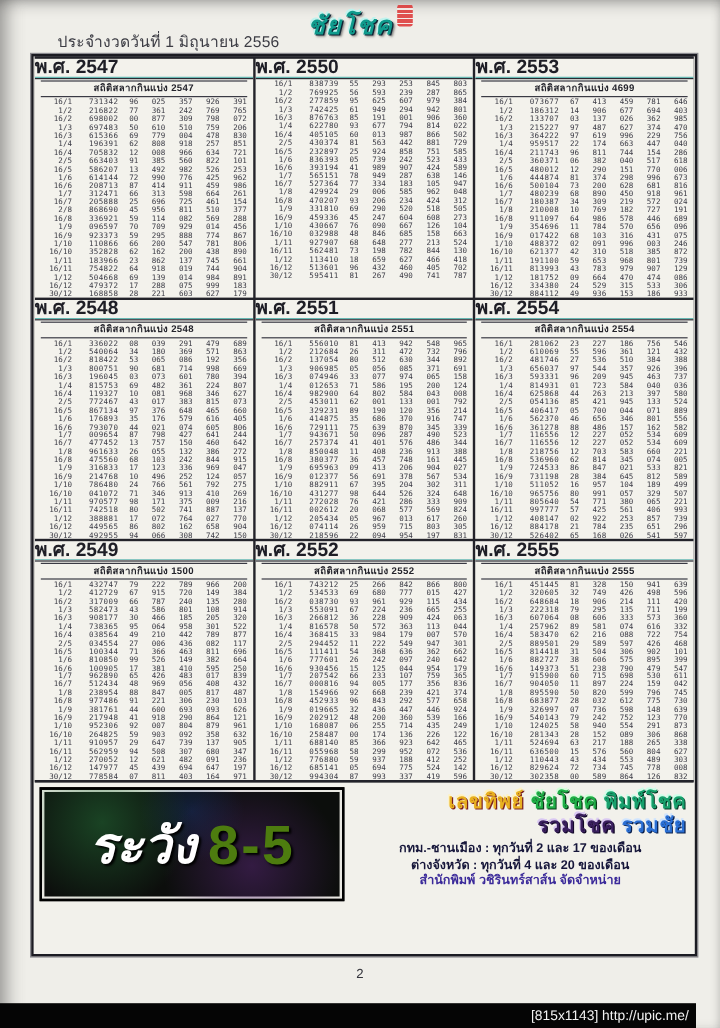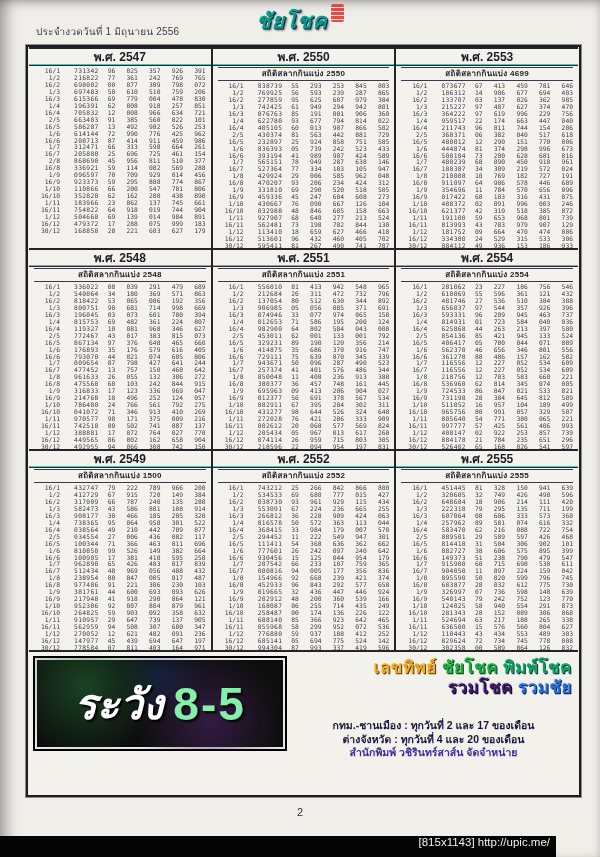--- a/index.html
+++ b/index.html
@@ -1,89 +1,90 @@
 <!DOCTYPE html>
 <html><head>
 <meta charset="utf-8">
 <style>
   html,body{margin:0;padding:0;}
   body{width:600px;height:857px;background:#b9b7b3;font-family:"Liberation Sans",sans-serif;overflow:hidden;}
   .page{position:relative;width:600px;height:857px;background:#efeee9;
         box-shadow:inset 14px 0 14px -8px rgba(60,60,60,.45), inset 0 10px 12px -8px rgba(60,60,60,.4), inset -4px 0 8px -4px rgba(60,60,60,.25);}
   
-  .issue-date{position:absolute;left:36px;top:24px;font-size:10px;color:#3c3c44;letter-spacing:.2px;}
+  .issue-date{position:absolute;left:48px;top:24px;font-size:13px;color:#3c3c44;letter-spacing:.2px;}
   .logo{position:absolute;left:0;right:0;top:4px;text-align:center;}
   .logo-text{display:inline-block;font-size:21px;font-weight:bold;font-style:italic;color:#0f9a8c;
              text-shadow:1px 1px 0 #123, -1px -1px 0 #bff3ee, 2px 2px 2px rgba(0,0,0,.5);letter-spacing:1px;}
   .logo-seal{display:inline-block;width:13px;height:18px;margin-left:3px;vertical-align:top;
              background:repeating-linear-gradient(#d33 0 3px,#f6e9e6 3px 4px);border-radius:2px;opacity:.85;}
   
   .frame{position:absolute;left:26px;top:45px;width:551px;height:748px;border:2.5px solid #1b1b22;background:#f2f1eb;
          box-shadow:0 0 0 1px #8b8b90;}
   .title-band{margin:5px 6px 4px 6px;height:30px;background:linear-gradient(#2a2a30,#0c0c10);border-radius:7px;
               display:flex;align-items:center;justify-content:center;border:1px solid #000;}
   .title-band span{color:#fdfdf6;font-weight:bold;font-size:18.5px;letter-spacing:1px;text-shadow:0 1px 1px #000;}
   
   .grid{margin:0 1px;display:grid;grid-template-columns:repeat(3,1fr);grid-auto-rows:199px;background:#23232a;gap:2px;
         border-top:2px solid #23232a;border-bottom:2px solid #23232a;}
   .ytable{background:#f3f2ec;overflow:hidden;}
-  .year-header{height:16px;line-height:16px;text-align:center;font-weight:bold;font-size:12px;color:#1e1e26;
+  .year-header{height:16px;line-height:16px;font-weight:bold;font-size:16px;color:#1e1e26;
                border-bottom:1.5px solid #2a2a32;box-shadow:0 -1px 0 #66b8b2 inset;}
   .subtitle{margin:1px 5px 0 5px;height:12px;line-height:12px;text-align:center;font-weight:bold;font-size:8px;color:#23232b;
             border-top:1px solid #3a3a44;border-bottom:1px solid #3a3a44;letter-spacing:.3px;}
   .rows{padding-top:2px;}
   .trow{display:flex;justify-content:space-between;padding:0 5px;line-height:6.95px;
         font-family:"DejaVu Sans Mono",monospace;font-size:6.3px;color:#3b3b45;}
   .trow span{display:inline-block;}
   .c0{width:26px;text-align:right;}
   .c1{width:38px;text-align:right;letter-spacing:.3px;}
   .c2{width:16px;text-align:right;}
   .c3,.c4,.c5,.c6{width:22px;text-align:right;}
   
   .banner{display:flex;margin:4px 5px 0 5px;height:97px;}
   .warn-box{width:250px;height:91px;background:#0c0e0c;border:2px solid #000;box-shadow:inset 0 0 0 2px #e9e8e2;
             display:flex;align-items:center;justify-content:center;gap:10px;position:relative;overflow:hidden;}
   .warn-box::before{content:"";position:absolute;inset:0;
             background:radial-gradient(circle at 20% 30%,rgba(40,120,60,.5),transparent 35%),
                        radial-gradient(circle at 70% 70%,rgba(90,40,120,.5),transparent 40%),
                        radial-gradient(circle at 50% 20%,rgba(30,60,130,.4),transparent 30%);}
   .warn-word{position:relative;color:#fff;font-size:42px;font-weight:bold;font-style:italic;text-shadow:2px 2px 2px #000;}
-  .warn-num{position:relative;color:#86efac;font-size:46px;font-weight:bold;text-shadow:2px 2px 2px #000;letter-spacing:2px;}
+  .warn-num{position:relative;color:#4d7c0f;font-size:46px;font-weight:bold;text-shadow:2px 2px 2px #000;letter-spacing:2px;}
   .banner-right{flex:1;padding:2px 2px 0 8px;text-align:center;}
   .brands1, .brands2{font-weight:bold;font-size:17px;line-height:20px;letter-spacing:.5px;text-align:right;}
   .brand-gold{color:#e8b020;text-shadow:1px 1px 0 #7a2020,-1px -1px 0 #fff2c0;}
   .brand-green{color:#1fae46;text-shadow:1px 1px 0 #083a16,-1px -1px 0 #d2ffd9;}
   .brand-teal{color:#17a06c;text-shadow:1px 1px 0 #063322,-1px -1px 0 #ccffe8;}
   .brand-purple{color:#3a1f5e;text-shadow:1px 1px 0 #120826,-1px -1px 0 #d9c8f2;}
   .brand-blue{color:#2a6fd4;text-shadow:1px 1px 0 #0a1f4a,-1px -1px 0 #cfe4ff;}
-  .sched{font-weight:bold;font-size:10.5px;line-height:14px;color:#16163a;margin-top:20px;}
+  .sched{font-weight:bold;font-size:10.5px;line-height:14px;color:#16163a;margin-top:2px;}
   .publisher{font-weight:bold;font-size:10.5px;line-height:13px;color:#3b2a9a;}
   
   .page-num{position:absolute;left:0;right:0;top:806px;text-align:center;font-size:11px;color:#33333b;}
-  .bottom-bar{position:absolute;left:0;bottom:0;width:556px;height:21px;background:#050505;display:flex;justify-content:flex-end;}
+  .bottom-bar{position:absolute;left:0;bottom:0;width:556px;height:21px;background:#050505;display:flex;align-items:center;justify-content:flex-end;padding-left:24px;}
   .watermark{color:#f2f2f2;font-size:11.5px;padding-right:6px;font-family:"Liberation Sans",sans-serif;}
 </style>
 </head>
 <body>
 
 <div class="page">
 
   <div class="issue-date">ประจำงวดวันที่ 1 มิถุนายน 2556</div>
 
   <div class="logo">
     <span class="logo-text">ชัยโชค</span><span class="logo-seal"></span>
   </div>
 
   <div class="frame">
 
 
     <div class="grid">
 
       <div class="ytable">
         <div class="year-header">พ.ศ. 2547</div>
+        <div class="subtitle">สถิติสลากกินแบ่ง 2547</div>
         <div class="rows">
             <div class="trow">
               <span class="c0">16/1</span>
               <span class="c1">731342</span>
               <span class="c2">96</span>
               <span class="c3">025</span>
               <span class="c4">357</span>
               <span class="c5">926</span>
               <span class="c6">391</span>
             </div>
@@ -292,21 +293,20 @@
               <span class="c3">221</span>
               <span class="c4">603</span>
               <span class="c5">627</span>
               <span class="c6">179</span>
             </div>
           </div>
       </div>
 
       <div class="ytable">
         <div class="year-header">พ.ศ. 2550</div>
-        <div class="subtitle">สถิติสลากกินแบ่ง 2550</div>
         <div class="rows">
             <div class="trow">
               <span class="c0">16/1</span>
               <span class="c1">838739</span>
               <span class="c2">55</span>
               <span class="c3">293</span>
               <span class="c4">253</span>
               <span class="c5">845</span>
               <span class="c6">803</span>
             </div>

